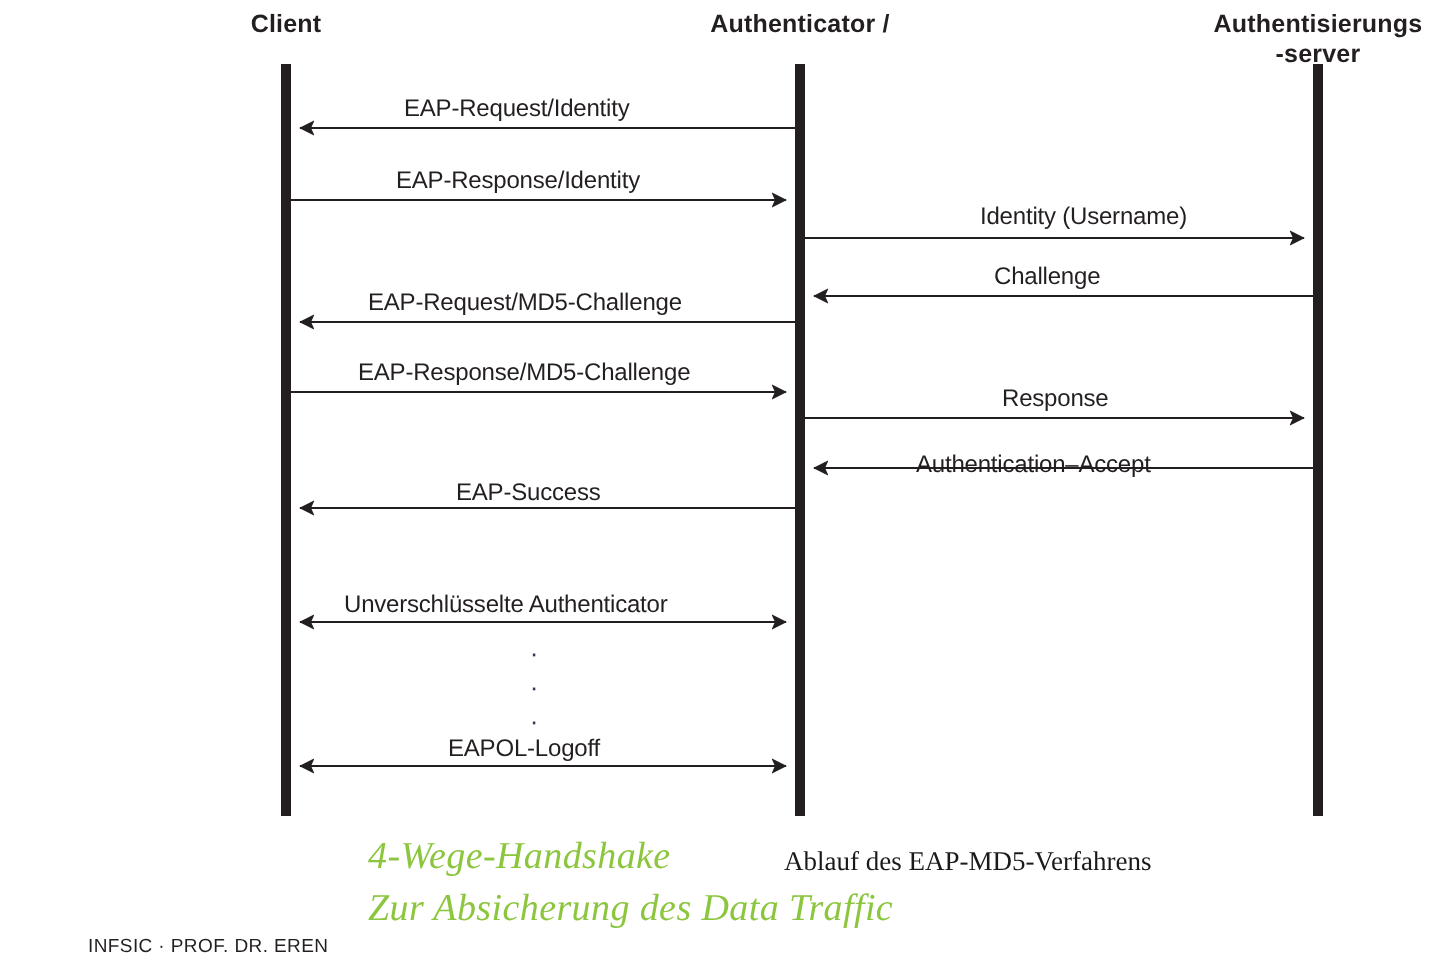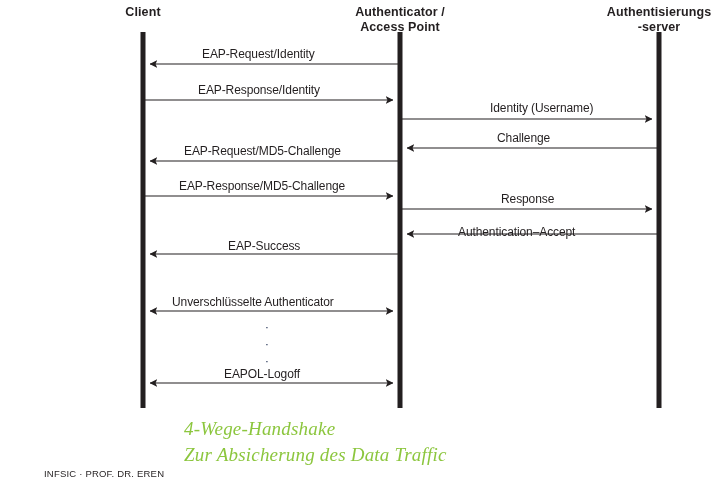--- a/index.html
+++ b/index.html
@@ -90,21 +90,20 @@
 
 <div id="diagram-root">
 
   <div class="actor-label" style="left:98px; top:5px; width:90px;">
     <div>Client</div>
     <div></div>
   </div>
 
   <div class="actor-label" style="left:330px; top:5px; width:140px;">
     <div>Authenticator /</div>
-    <div>Access Point</div>
   </div>
 
   <div class="actor-label" style="left:589px; top:5px; width:140px;">
     <div>Authentisierungs</div>
     <div>-server</div>
   </div>
 
   <svg id="seq-svg" viewBox="0 0 721 484">
     <defs>
       <marker id="arrowRight" viewBox="0 0 10 10" refX="9.4" refY="5" markerWidth="7" markerHeight="7" orient="auto-start-reverse">
@@ -172,16 +171,17 @@
   <div class="dots-col" style="left:257px; top:318px; width:20px;">
     <div>·</div>
     <div>·</div>
     <div>·</div>
   </div>
 
   <div class="caption-green" style="left:184px; top:418px;">4-Wege-Handshake</div>
 
   <div class="caption-green" style="left:184px; top:444px;">Zur Absicherung des Data Traffic</div>
 
+  <div class="caption-black" style="left:392px; top:423px;">Ablauf des EAP-MD5-Verfahrens</div>
 
   <div class="footer-text" style="left:8px; top:468px;margin-left:36px;">INFSIC · PROF. DR. EREN</div>
 
 </div>
 
 </body></html>

